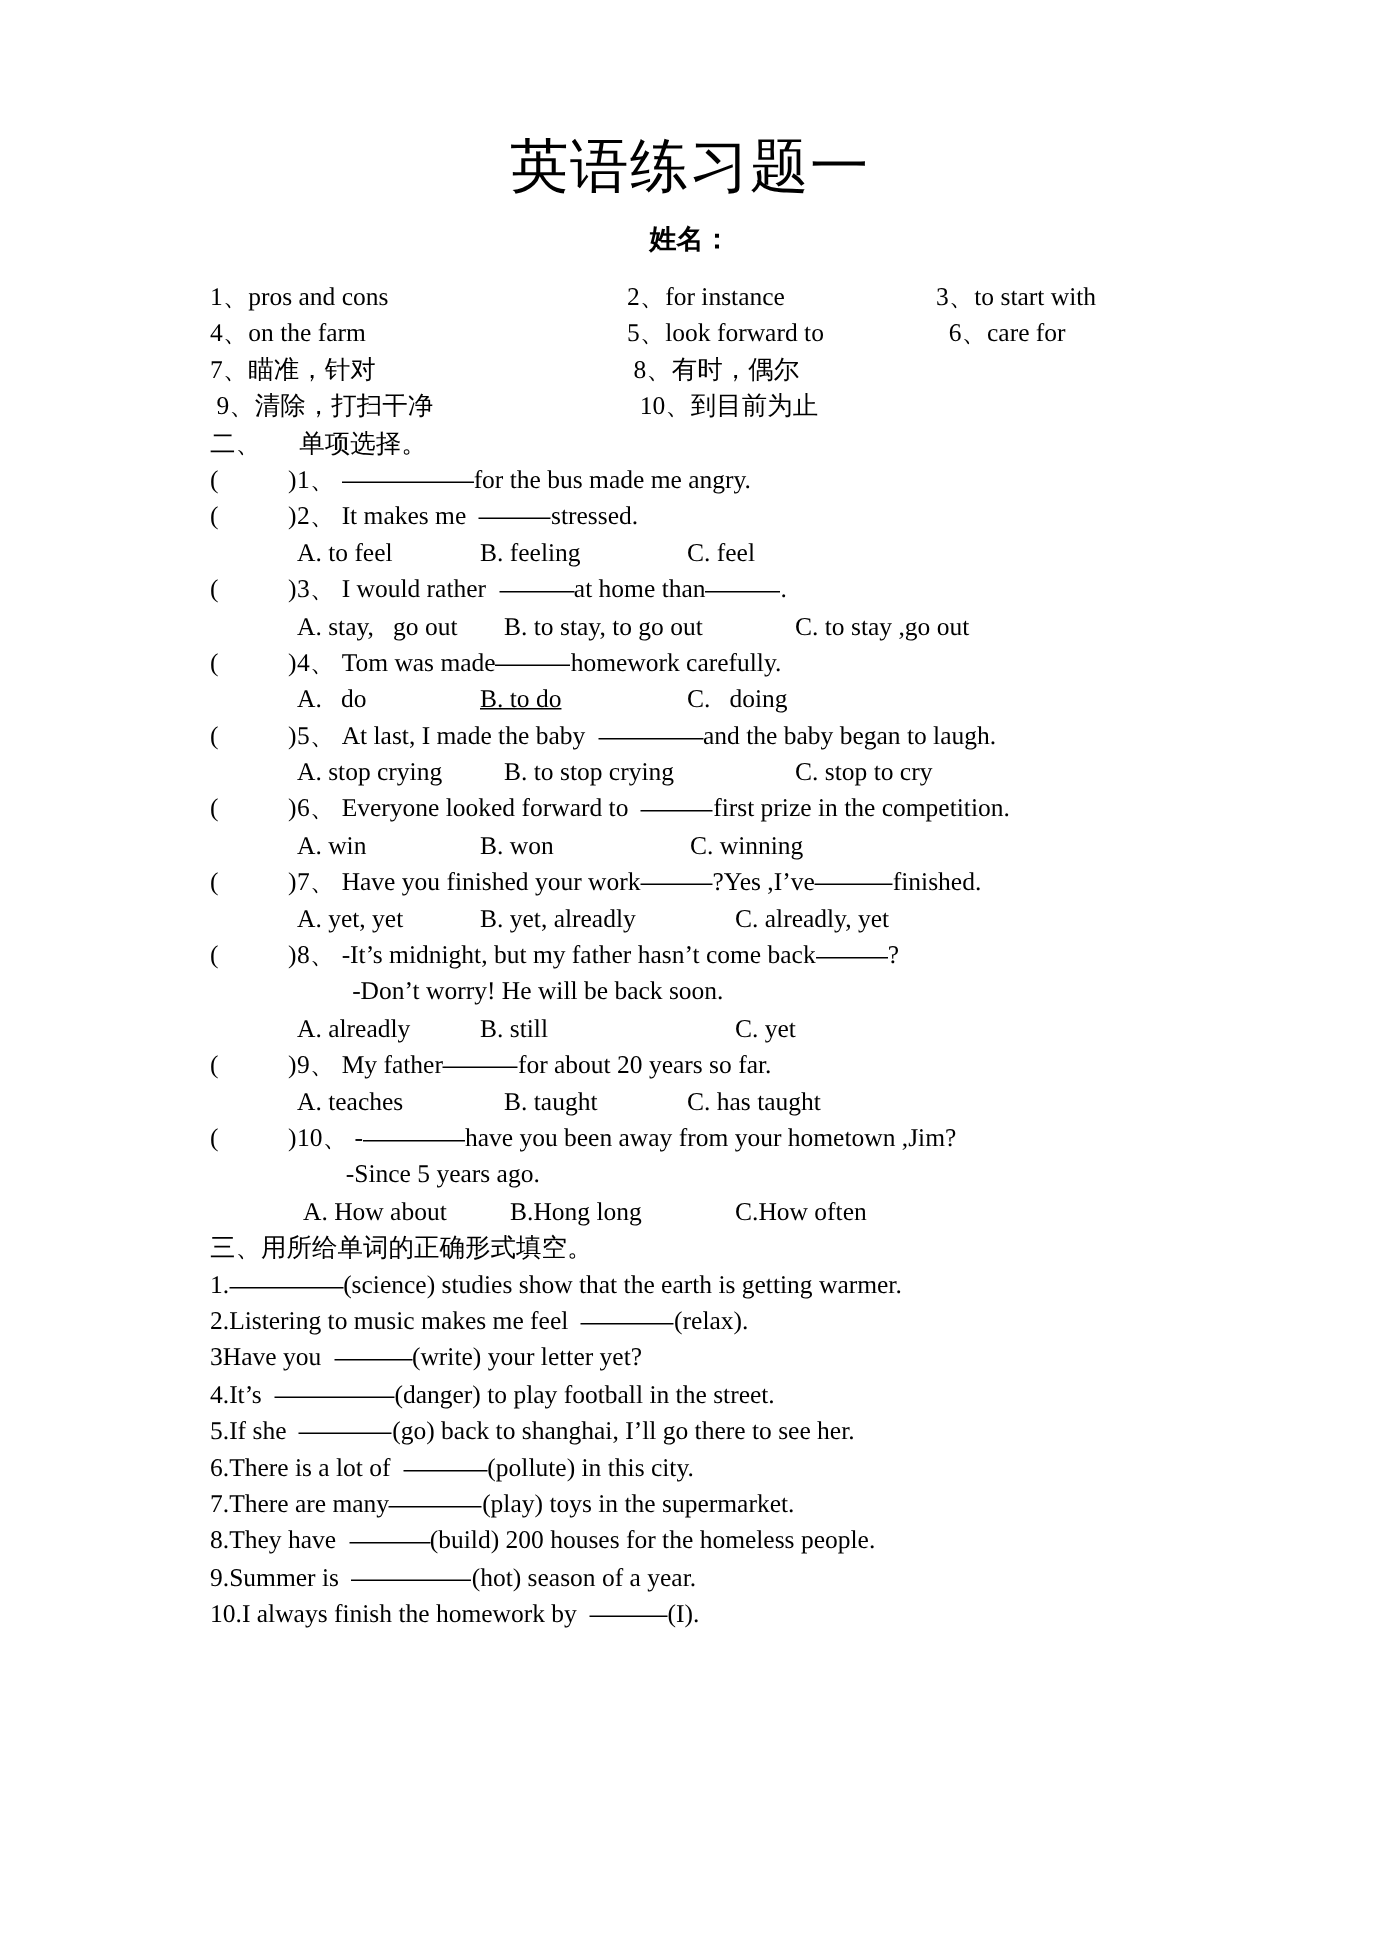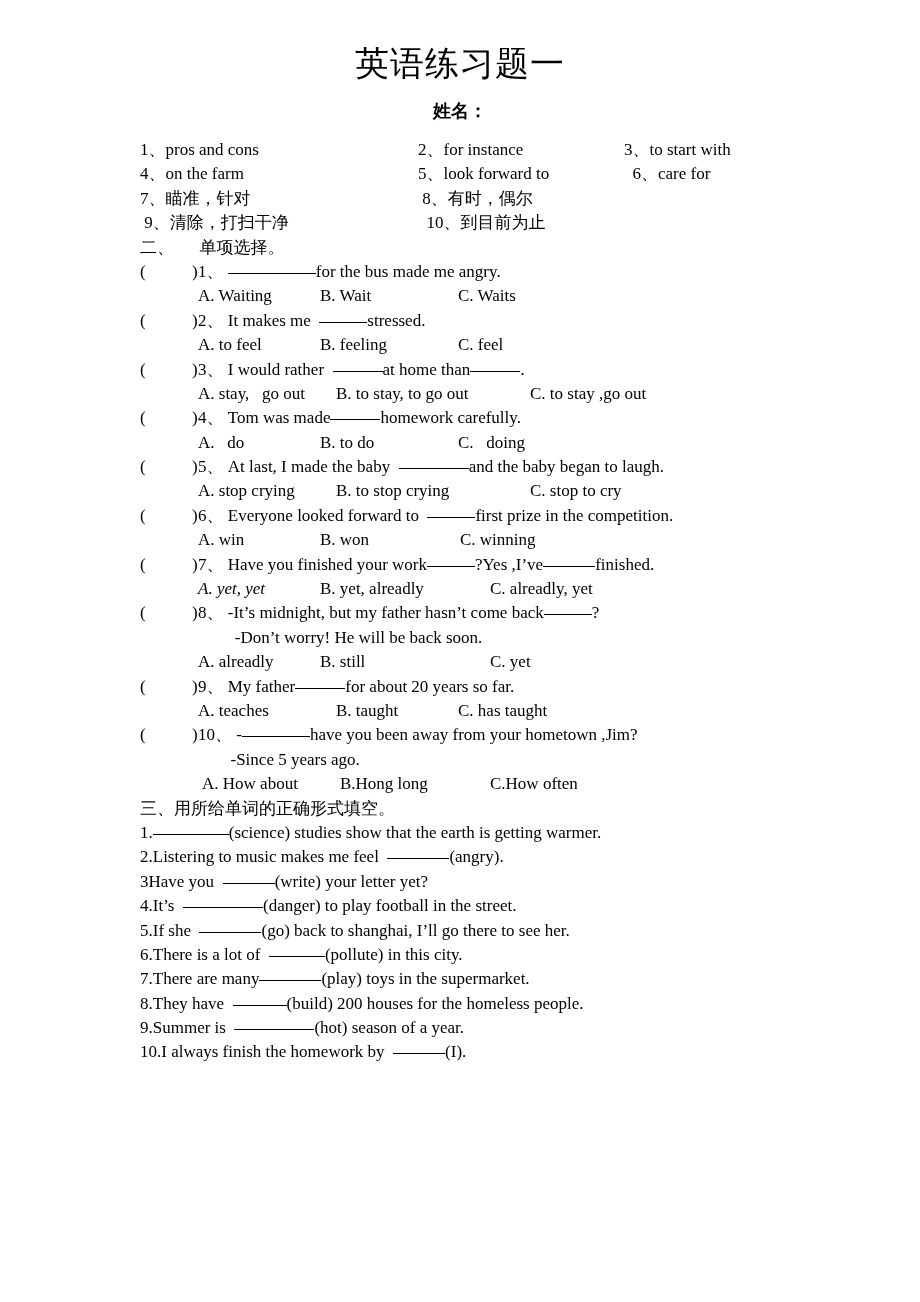--- a/index.html
+++ b/index.html
@@ -17,25 +17,25 @@
   }
   .page {
     position: absolute;
     left: 0; top: 0;
     width: 920px;
     height: 1302px;
     padding: 0;
   }
   .doc-title {
     text-align: center;
-    font-size: 34px;
+    font-size: 39px;
     line-height: 40px;
     font-weight: normal;
     margin: 0;
-    padding-top: 44px;
+    padding-top: 92px;
     letter-spacing: 1px;
   }
   .name-line {
     text-align: center;
     font-size: 18px;
     font-weight: bold;
     line-height: 26px;
     margin: 0;
     padding-top: 14px;
   }
@@ -134,58 +134,53 @@
         </div>
         <div class="trans-row">
           <span class="trans-c1"> 9、清除，打扫干净</span>
           <span class="trans-c2">  10、到目前为止</span>
         </div>
       </div>
 
     <div class="sec-head">二、      单项选择。</div>
     <div id="section2-rows">
         <div class="mcq-q"><span class="mcq-paren-open">(</span><span class="mcq-paren-close">)</span><span class="mcq-stem"><span>1、 </span><span class="blank" style="width: 88px;"></span><span>for the bus made me angry.</span></span></div>
-        <div class="mcq-opts">
-          <span class="opt-a" style="left: 58px;">A. Waiting</span>
-          <span class="opt-b" style="left: 180px;">B. Wait</span>
-          <span class="opt-c" style="left: 318px;">C. Waits</span>
-        </div>
         <div class="mcq-q"><span class="mcq-paren-open">(</span><span class="mcq-paren-close">)</span><span class="mcq-stem"><span>2、 It makes me  </span><span class="blank" style="width: 48px;"></span><span>stressed.</span></span></div>
         <div class="mcq-opts">
           <span class="opt-a" style="left: 58px;">A. to feel</span>
           <span class="opt-b" style="left: 180px;">B. feeling</span>
           <span class="opt-c" style="left: 318px;">C. feel</span>
         </div>
         <div class="mcq-q"><span class="mcq-paren-open">(</span><span class="mcq-paren-close">)</span><span class="mcq-stem"><span>3、 I would rather  </span><span class="blank" style="width: 50px;"></span><span>at home than</span><span class="blank" style="width: 50px;"></span><span>.</span></span></div>
         <div class="mcq-opts">
           <span class="opt-a" style="left: 58px;">A. stay,   go out</span>
           <span class="opt-b" style="left: 196px;">B. to stay, to go out</span>
           <span class="opt-c" style="left: 390px;">C. to stay ,go out</span>
         </div>
         <div class="mcq-q"><span class="mcq-paren-open">(</span><span class="mcq-paren-close">)</span><span class="mcq-stem"><span>4、 Tom was made</span><span class="blank" style="width: 50px;"></span><span>homework carefully.</span></span></div>
         <div class="mcq-opts">
           <span class="opt-a" style="left: 58px;">A.   do</span>
-          <span class="opt-b" style="left: 180px;">B. to do</span>
+          <span class="opt-b" style="left: 180px; text-decoration: underline;">B. to do</span>
           <span class="opt-c" style="left: 318px;">C.   doing</span>
         </div>
         <div class="mcq-q"><span class="mcq-paren-open">(</span><span class="mcq-paren-close">)</span><span class="mcq-stem"><span>5、 At last, I made the baby  </span><span class="blank" style="width: 70px;"></span><span>and the baby began to laugh.</span></span></div>
         <div class="mcq-opts">
           <span class="opt-a" style="left: 58px;">A. stop crying</span>
           <span class="opt-b" style="left: 196px;">B. to stop crying</span>
           <span class="opt-c" style="left: 390px;">C. stop to cry</span>
         </div>
         <div class="mcq-q"><span class="mcq-paren-open">(</span><span class="mcq-paren-close">)</span><span class="mcq-stem"><span>6、 Everyone looked forward to  </span><span class="blank" style="width: 48px;"></span><span>first prize in the competition.</span></span></div>
         <div class="mcq-opts">
           <span class="opt-a" style="left: 58px;">A. win</span>
           <span class="opt-b" style="left: 180px;">B. won</span>
           <span class="opt-c" style="left: 320px;">C. winning</span>
         </div>
         <div class="mcq-q"><span class="mcq-paren-open">(</span><span class="mcq-paren-close">)</span><span class="mcq-stem"><span>7、 Have you finished your work</span><span class="blank" style="width: 48px;"></span><span>?Yes ,I’ve</span><span class="blank" style="width: 52px;"></span><span>finished.</span></span></div>
         <div class="mcq-opts">
-          <span class="opt-a" style="left: 58px; font-style: italic;">A. yet, yet</span>
+          <span class="opt-a" style="left: 58px;">A. yet, yet</span>
           <span class="opt-b" style="left: 180px;">B. yet, alreadly</span>
           <span class="opt-c" style="left: 350px;">C. alreadly, yet</span>
         </div>
         <div class="mcq-q"><span class="mcq-paren-open">(</span><span class="mcq-paren-close">)</span><span class="mcq-stem"><span>8、 -It’s midnight, but my father hasn’t come back</span><span class="blank" style="width: 48px;"></span><span>?</span></span></div>
         <div class="mcq-cont">   -Don’t worry! He will be back soon.</div>
         <div class="mcq-opts">
           <span class="opt-a" style="left: 58px;">A. alreadly</span>
           <span class="opt-b" style="left: 180px;">B. still</span>
           <span class="opt-c" style="left: 350px; text-align: center;">C. yet</span>
         </div>
@@ -200,21 +195,21 @@
         <div class="mcq-opts">
           <span class="opt-a" style="left: 62px;">A. How about</span>
           <span class="opt-b" style="left: 200px;">B.Hong long</span>
           <span class="opt-c" style="left: 350px;">C.How often</span>
         </div>
       </div>
 
     <div class="sec-head-3">三、用所给单词的正确形式填空。</div>
     <div id="section3-rows">
         <div class="fib-row"><span>1.</span><span class="blank" style="width: 76px;"></span><span>(science) studies show that the earth is getting warmer.</span></div>
-        <div class="fib-row"><span>2.Listering to music makes me feel  </span><span class="blank" style="width: 62px;"></span><span>(angry).</span></div>
+        <div class="fib-row"><span>2.Listering to music makes me feel  </span><span class="blank" style="width: 62px;"></span><span>(relax).</span></div>
         <div class="fib-row"><span>3Have you  </span><span class="blank" style="width: 52px;"></span><span>(write) your letter yet?</span></div>
         <div class="fib-row"><span>4.It’s  </span><span class="blank" style="width: 80px;"></span><span>(danger) to play football in the street.</span></div>
         <div class="fib-row"><span>5.If she  </span><span class="blank" style="width: 62px;"></span><span>(go) back to shanghai, I’ll go there to see her.</span></div>
         <div class="fib-row"><span>6.There is a lot of  </span><span class="blank" style="width: 56px;"></span><span>(pollute) in this city.</span></div>
         <div class="fib-row"><span>7.There are many</span><span class="blank" style="width: 62px;"></span><span>(play) toys in the supermarket.</span></div>
         <div class="fib-row"><span>8.They have  </span><span class="blank" style="width: 54px;"></span><span>(build) 200 houses for the homeless people.</span></div>
         <div class="fib-row"><span>9.Summer is  </span><span class="blank" style="width: 80px;"></span><span>(hot) season of a year.</span></div>
         <div class="fib-row"><span>10.I always finish the homework by  </span><span class="blank" style="width: 52px;"></span><span>(I).</span></div>
       </div>
 

